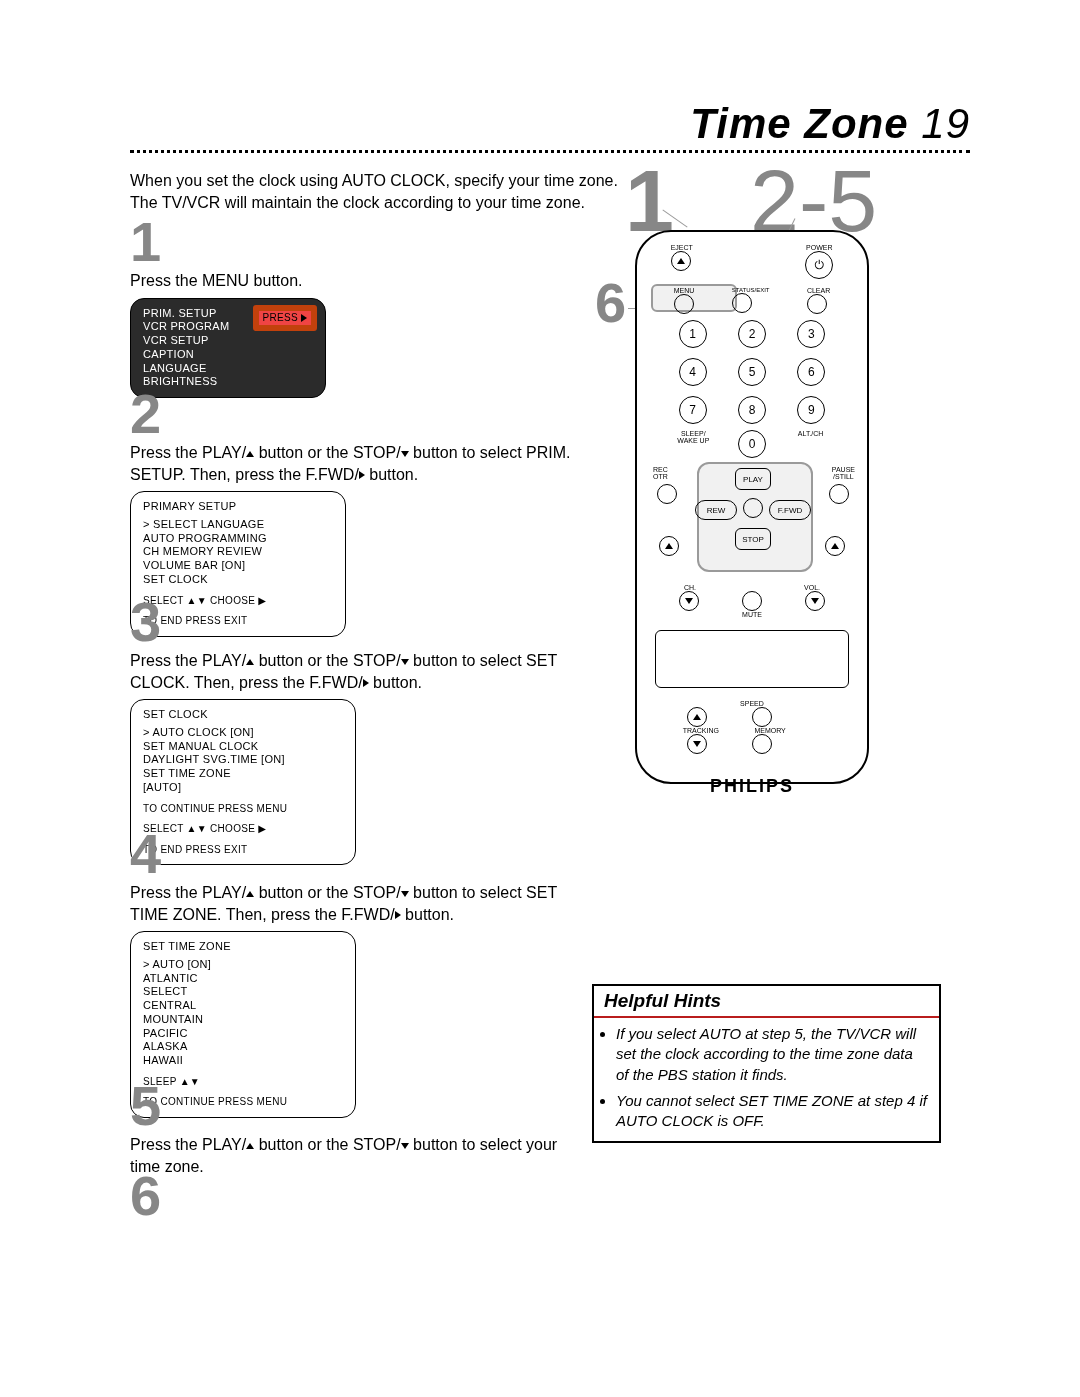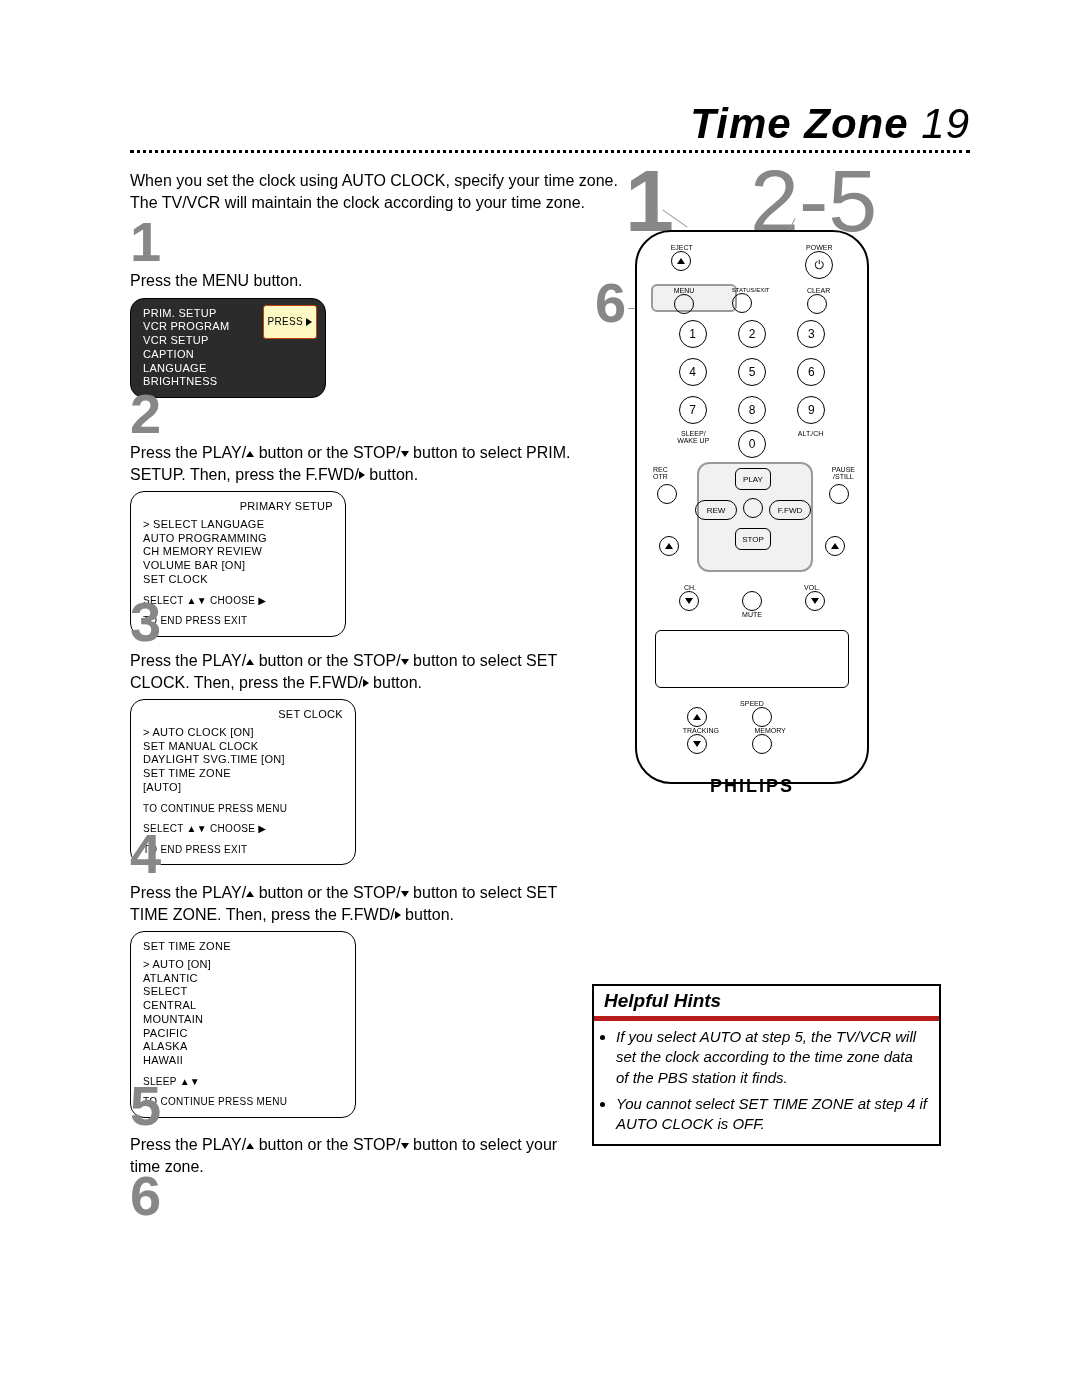--- a/index.html
+++ b/index.html
@@ -8,24 +8,24 @@
 .title .pg{font-weight:normal}
 .dotline{position:absolute;top:150px;left:130px;right:110px;border-top:3px dotted #000}
 .intro{position:absolute;top:170px;left:130px;width:500px;font-size:16px;line-height:1.35}
 .big-num-right1{position:absolute;top:150px;left:625px;font-size:88px;font-weight:bold;color:#878787}
 .big-num-right2{position:absolute;top:150px;left:750px;font-size:88px;font-weight:normal;color:#878787}
 .big-num-right6{position:absolute;top:270px;left:595px;font-size:56px;font-weight:bold;color:#878787}
 .step{position:absolute;left:130px;width:460px}
 .step .num{font-size:56px;font-weight:bold;color:#878787;line-height:1}
 .step .txt{font-weight:normal;font-size:16px;line-height:1.35}
 .screen{border:1px solid #000;border-radius:14px;background:#fff;padding:8px 12px;font-size:11px;line-height:1.25;font-family:Helvetica,Arial,sans-serif;letter-spacing:.3px;margin-top:6px;display:inline-block}
-.screen .hdr{text-align:right;font-size:11px;margin-bottom:4px}
+.screen .hdr{text-align:left;font-size:11px;margin-bottom:4px}
 .screen .ftr{margin-top:8px;font-size:10px}
 .screen1{width:170px;background:#2b2b2b;color:#fff;position:relative}
-.screen1 .press-box{position:absolute;right:8px;top:6px;background:#fef9c3;color:#000;border:1px solid #c2410c;border-radius:3px;padding:10px 4px;font-size:10px}
+.screen1 .press-box{position:absolute;right:8px;top:6px;background:#ef4444;color:#000;border:6px solid #c2410c;border-radius:3px;padding:1px 4px;font-size:10px}
 .tri{display:inline-block;width:0;height:0;border-top:4px solid transparent;border-bottom:4px solid transparent;border-left:6px solid currentColor;vertical-align:middle}
 .triU{border-left:4px solid transparent;border-right:4px solid transparent;border-bottom:6px solid currentColor;border-top:none}
 .triD{border-left:4px solid transparent;border-right:4px solid transparent;border-top:6px solid currentColor;border-bottom:none}
 
 .remote{position:absolute;top:230px;left:635px;width:230px;height:550px;border:2.5px solid #000;border-radius:36px;background:#fff}
 .remote .row{display:flex;justify-content:space-around;margin:8px 18px}
 .rbtn{width:26px;height:26px;border:1.5px solid #000;border-radius:50%;display:flex;align-items:center;justify-content:center;font-size:12px}
 .rbtn.sm{width:18px;height:18px}
 .rbtn.pill{width:40px;height:18px;border-radius:10px;font-size:8px}
 .rbtn.play{width:34px;height:20px;border-radius:6px;font-size:8px}
@@ -35,21 +35,21 @@
 .remote .dpad .rbtn{position:absolute}
 .remote .dpad .lblabs{position:absolute;font-size:7px}
 .remote .brand{text-align:center;font-weight:bold;letter-spacing:2px;font-size:18px;margin-top:22px}
 .remote .panel{height:56px;margin:12px 18px;border:1.5px solid #000;border-radius:6px}
 .hl-menu{position:absolute;border:2px solid #9a9a9a;border-radius:6px;background:rgba(200,200,200,.25)}
 .line-1{position:absolute;border-top:1.5px solid #9a9a9a;top:218px;left:660px;width:30px;transform:rotate(35deg)}
 .line-6{position:absolute;border-top:1.5px solid #9a9a9a;top:308px;left:628px;width:34px}
 .line-25{position:absolute;border-top:1.5px solid #9a9a9a;top:218px;left:795px;width:60px;transform:rotate(116deg);transform-origin:left}
 
 .hints{position:absolute;left:592px;top:984px;width:345px;border:2px solid #000}
-.hints .hh{border-bottom:5px solid #b91c1c;padding:4px 10px;font-style:italic;font-weight:bold;font-size:19px}
+.hints .hh{border-bottom:2px solid #b91c1c;padding:4px 10px;font-style:italic;font-weight:bold;font-size:19px}
 .hints ul{margin:6px 10px 10px 22px;padding:0;font-style:italic;font-size:15px;line-height:1.35}
 .hints li{margin-bottom:6px}
 </style>
 </head>
 <body>
 
 <div class="page">
 
   <div class="title">
     <span>Time Zone</span>

